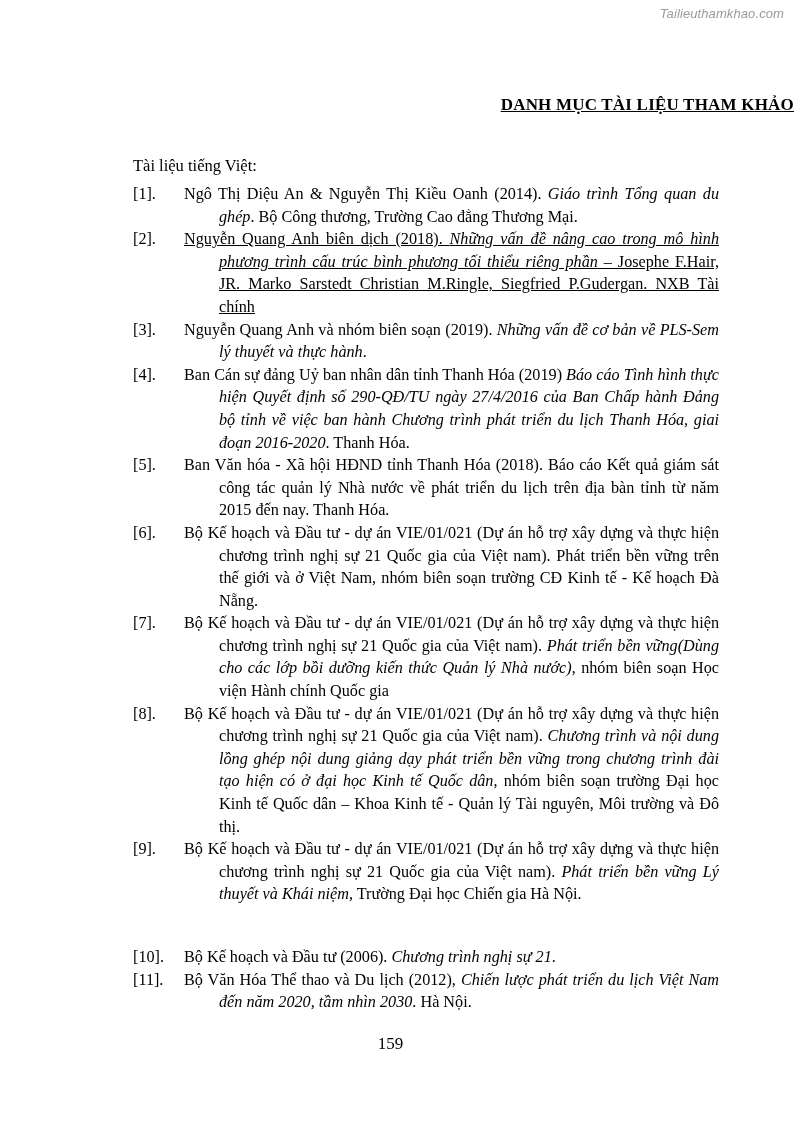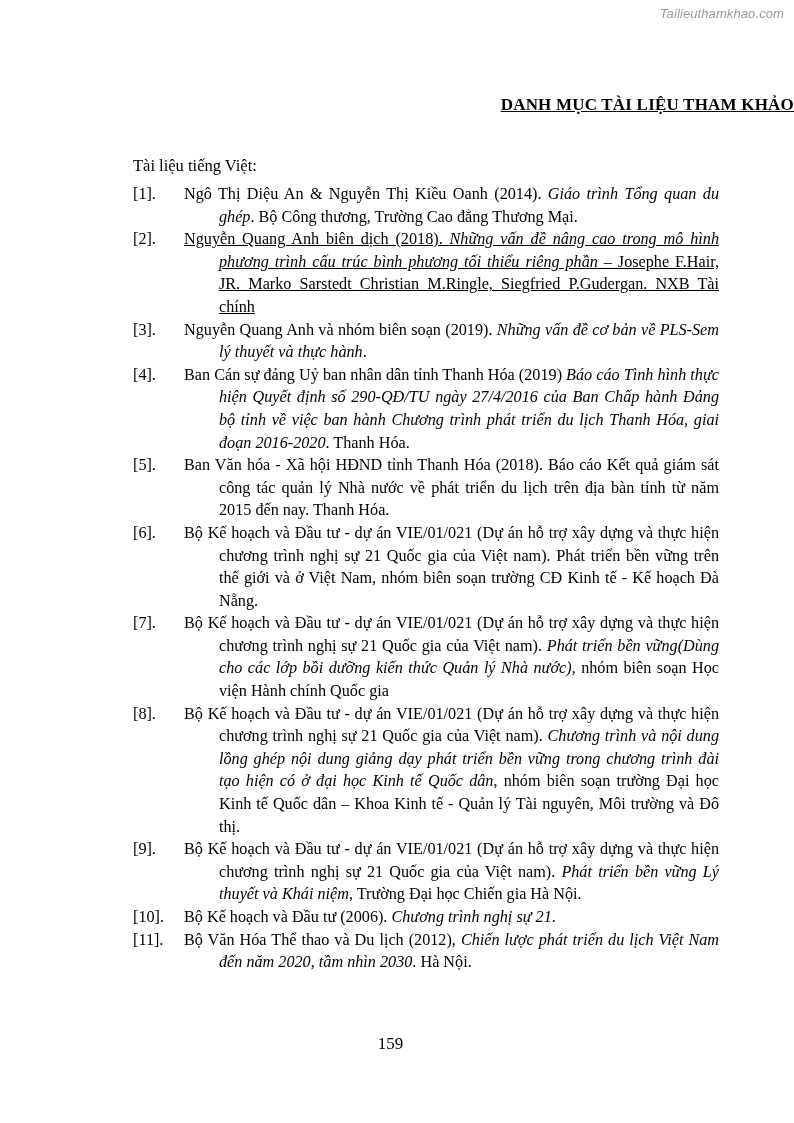--- a/index.html
+++ b/index.html
@@ -58,21 +58,21 @@
     <div class="ref">
       <span class="ref-num">[8].</span>
       <div class="ref-text" style="padding-left: 35px; text-indent: -35px;"><span>Bộ Kế hoạch và Đầu tư - dự án VIE/01/021 (Dự án hỗ trợ xây dựng và thực hiện chương trình nghị sự 21 Quốc gia của Việt nam). </span><i>Chương trình và nội dung lồng ghép nội dung giảng dạy phát triển bền vững trong chương trình đài tạo hiện có ở đại học Kinh tế Quốc dân</i><span>, nhóm biên soạn trường Đại học Kinh tế Quốc dân – Khoa Kinh tế - Quản lý Tài nguyên, Môi trường và Đô thị.</span></div>
     </div>
     <div class="ref">
       <span class="ref-num">[9].</span>
       <div class="ref-text" style="padding-left: 35px; text-indent: -35px;"><span>Bộ Kế hoạch và Đầu tư - dự án VIE/01/021 (Dự án hỗ trợ xây dựng và thực hiện chương trình nghị sự 21 Quốc gia của Việt nam). </span><i>Phát triển bền vững Lý thuyết và Khái niệm</i><span>, Trường Đại học Chiến gia Hà Nội.</span></div>
     </div>
     <div class="ref">
       <span class="ref-num">[10].</span>
-      <div class="ref-text" style="padding-left: 35px; text-indent: -35px;"><span>Bộ Kế hoạch và Đầu tư (2006). </span><i>Chương trình nghị sự 21</i><span>.</span></div>
+      <div class="ref-text" style="padding-left: 35px; text-indent: -35px; margin-top: 40px;"><span>Bộ Kế hoạch và Đầu tư (2006). </span><i>Chương trình nghị sự 21</i><span>.</span></div>
     </div>
     <div class="ref">
       <span class="ref-num">[11].</span>
       <div class="ref-text" style="padding-left: 35px; text-indent: -35px;"><span>Bộ Văn Hóa Thể thao và Du lịch (2012), </span><i>Chiến lược phát triển du lịch Việt Nam đến năm 2020, tầm nhìn 2030</i><span>. Hà Nội.</span></div>
     </div>
   </div>
 
 <div class="page-num">159</div>
 
 </body></html>

